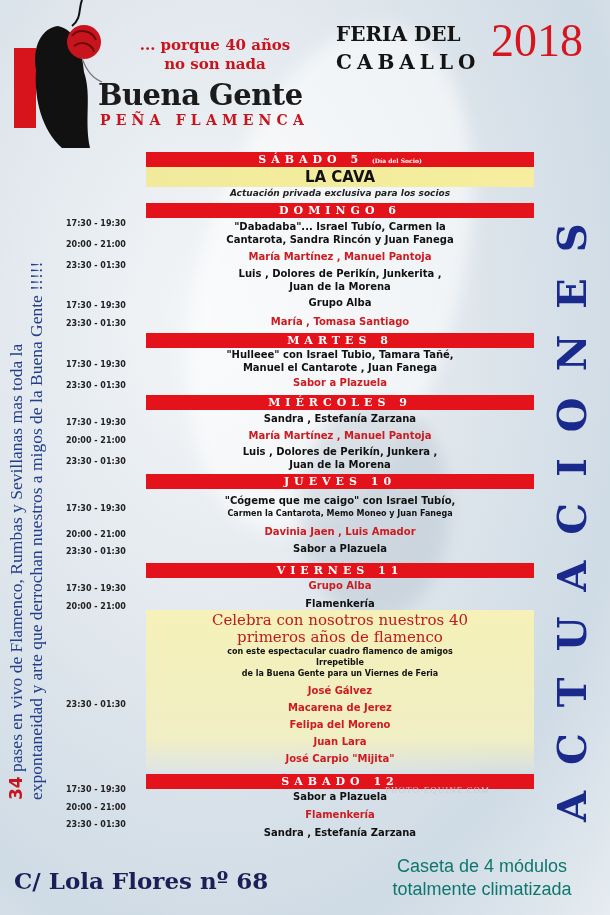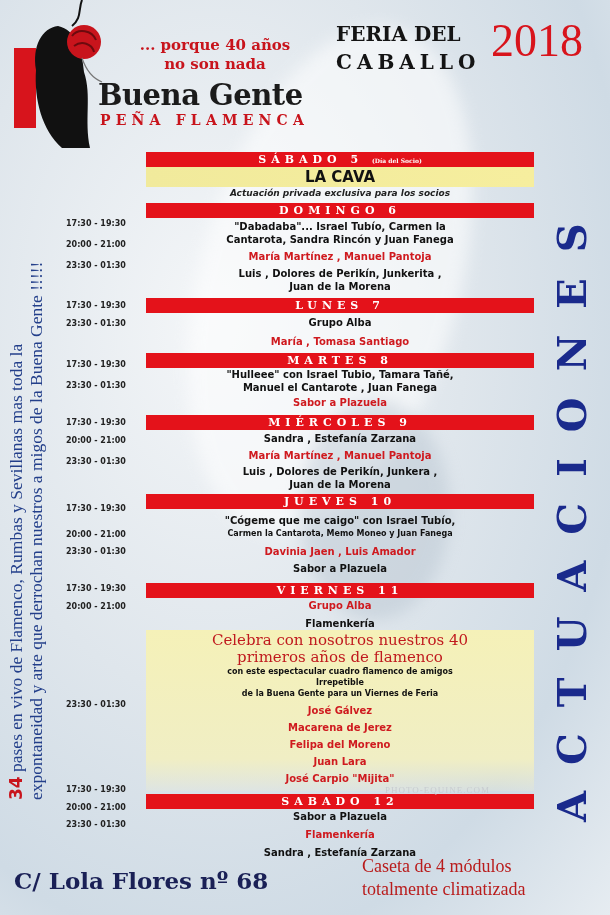--- a/index.html
+++ b/index.html
@@ -36,22 +36,22 @@
   .act.big { font-size:15px; line-height:20px; }
   .act.italic { font-style:italic; font-weight:bold; font-size:9px; color:#222; }
   .act.small { font-size:8px; line-height:11px; }
   .lacava-band { background:linear-gradient(90deg,#f1ea9c,#f6ee9e); margin:0 0; }
   .celebra-band { background:linear-gradient(180deg,#f5f1b8,#f0eec4 80%, rgba(240,238,200,0.2)); padding:2px 0 4px; }
   .celebra-title { text-align:center; font-family:"DejaVu Serif", serif; color:#c01a1e; font-size:15px; line-height:17px; }
   .times { position:absolute; left:66px; width:80px; font-size:8px; font-weight:bold; color:#222; }
   .times div { position:absolute; white-space:nowrap; }
   .footer-addr { position:absolute; left:14px; top:867px; font-family:"DejaVu Serif", serif; font-weight:bold;
     color:#1a2056; font-size:23px; }
-  .footer-caseta { position:absolute; left:362px; top:855px; width:240px; 
-    font-family:Liberation Serif, serif; color:#b91c1c; font-size:18px; line-height:23px; }
+  .footer-caseta { position:absolute; left:362px; top:855px; width:240px; text-align:center;
+    font-family:Liberation Sans, sans-serif; color:#0f766e; font-size:18px; line-height:23px; }
   .watermark { position:absolute; left:385px; top:785px; color:#c8ccd0; font-family:"Liberation Serif", serif; font-size:9px; letter-spacing:1px; }
 </style>
 </head>
 <body>
 
 <div class="bgstreak" style="left:200px;top:20px;width:260px;height:520px;background:#fff;transform:rotate(15deg);"></div>
 <div class="bgstreak" style="left:300px;top:400px;width:150px;height:220px;background:#a9b8c6;opacity:.35;"></div>
 
 <svg class="logo" viewBox="0 0 100 150">
   <rect x="2" y="48" width="22" height="80" fill="#d7141c"></rect>
@@ -119,21 +119,20 @@
   <div class="act" style="margin-top:2px">
     <div>"Dabadaba"... Israel Tubío, Carmen la</div>
     <div>Cantarota, Sandra Rincón y Juan Fanega</div>
   </div>
   <div class="act red" style="margin-top:4px">María Martínez , Manuel Pantoja</div>
   <div class="act" style="margin-top:4px">
     <div>Luis , Dolores de Perikín, Junkerita ,</div>
     <div>Juan de la Morena</div>
   </div>
 
-  <div class="day-bar" style="margin-top:5px">LUNES 7</div>
   <div class="act" style="margin-top:3px">Grupo Alba</div>
   <div class="act red" style="margin-top:6px">María , Tomasa Santiago</div>
 
   <div class="day-bar" style="margin-top:5px">MARTES 8</div>
   <div class="act">
     <div>"Hulleee" con Israel Tubio, Tamara Tañé,</div>
     <div>Manuel el Cantarote , Juan Fanega</div>
   </div>
   <div class="act red" style="margin-top:2px">Sabor a Plazuela</div>
 

